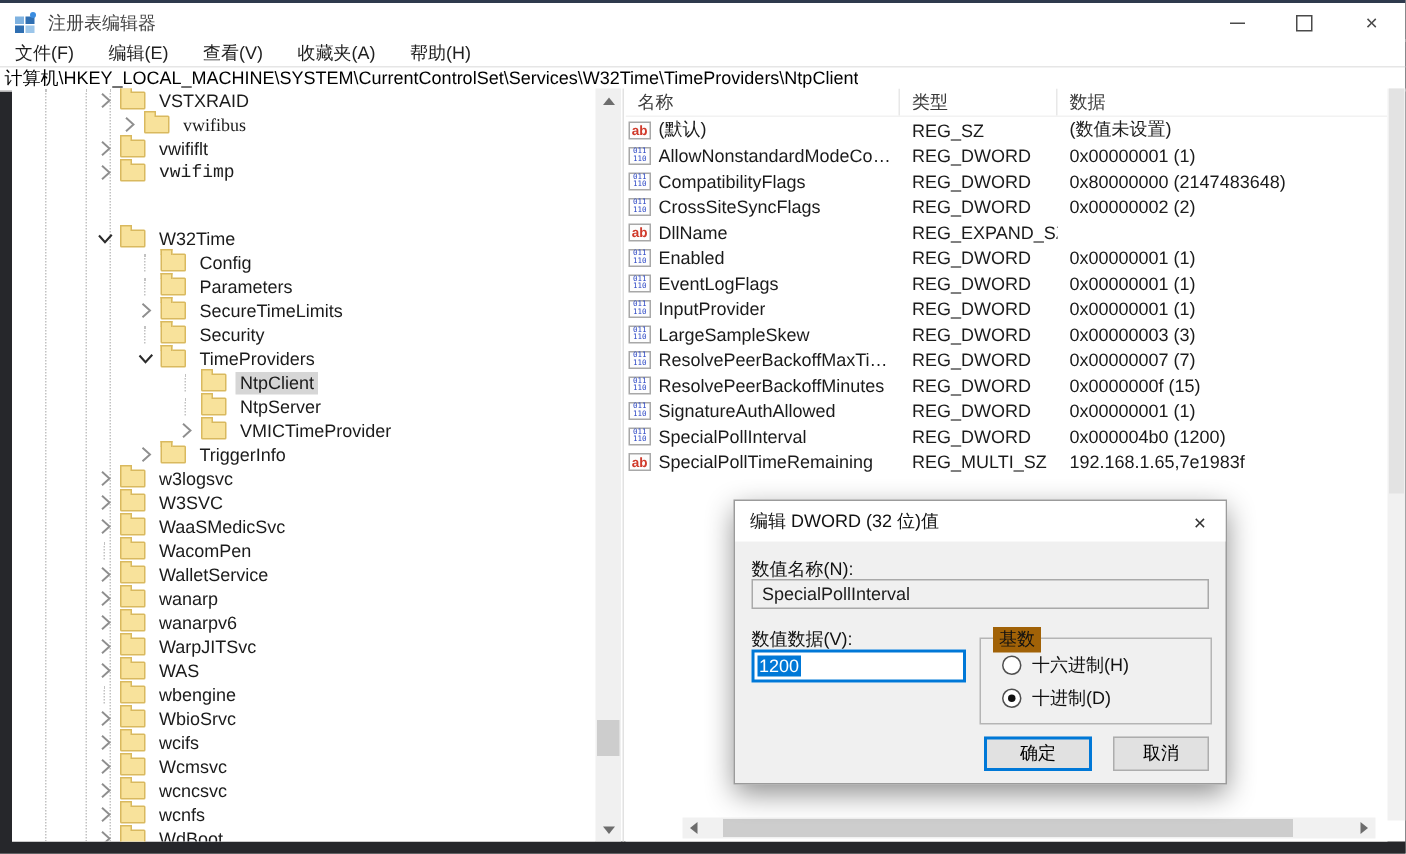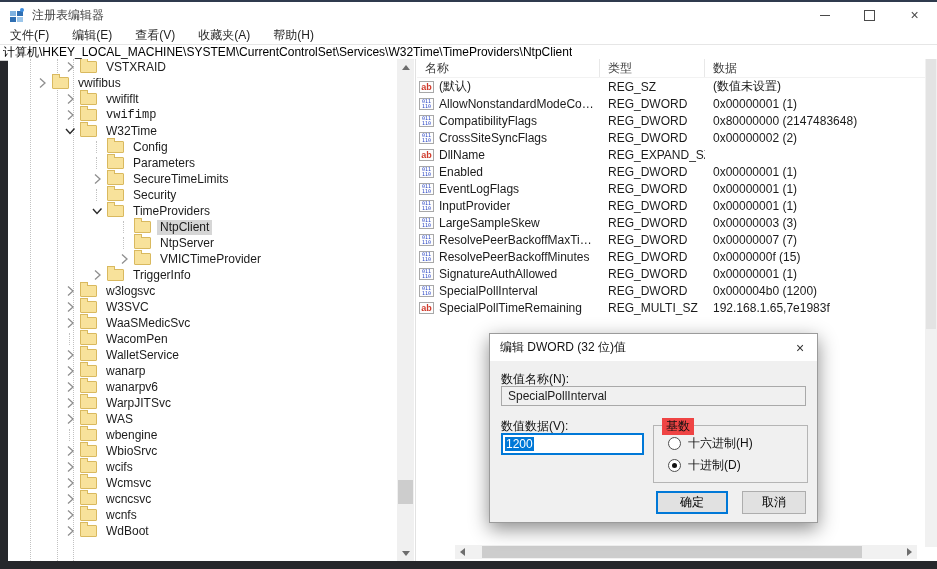--- a/index.html
+++ b/index.html
@@ -93,21 +93,21 @@
   .dlg-label{position:absolute;color:#111;}
   .lbl-name{left:11px;top:37px;}
   .namebox{position:absolute;left:11px;top:52px;width:305px;height:20px;background:#f0f0f0;
            border:1px solid #a9a9a9;box-sizing:border-box;display:flex;align-items:center;
            padding-left:6px;color:#1b1b1b;}
   .lbl-data{left:11px;top:84px;}
   .databox{position:absolute;left:11px;top:99px;width:143px;height:22px;background:#ffffff;
            border:2px solid #0078d7;box-sizing:border-box;display:flex;align-items:center;padding-left:2px;}
   .selected-text{background:#0078d7;color:#ffffff;padding:0 1px;}
   .groupbox{position:absolute;left:163px;top:91px;width:153px;height:56px;border:1px solid #b5b5b5;}
-  .group-legend{position:absolute;left:8px;top:-8px;background:#ef4444;padding:0 4px;color:#111;}
+  .group-legend{position:absolute;left:8px;top:-8px;background:#a16207;padding:0 4px;color:#111;}
   .radio-row{position:absolute;left:14px;display:flex;align-items:center;color:#111;}
   .r1{top:9px;}.r2{top:31px;}
   .radio{width:13px;height:13px;border:1px solid #4f4f4f;border-radius:50%;background:#fff;
          display:inline-flex;align-items:center;justify-content:center;margin-right:7px;box-sizing:border-box;flex:none;}
   .radio.on::after{content:"";width:5px;height:5px;background:#111;border-radius:50%;}
   .btn{position:absolute;height:23px;background:#e1e1e1;border:1px solid #adadad;box-sizing:border-box;
        display:flex;align-items:center;justify-content:center;color:#000;}
   .btn-ok{left:166px;top:157px;width:72px;border:2px solid #0078d7;}
   .btn-cancel{left:252px;top:157px;width:64px;}
 </style>
@@ -159,21 +159,21 @@
       <div>
           <div class="trow" style="padding-left: 54px;">
             <span class="chev">
               <svg width="16" height="16" viewBox="0 0 16 16">
                 <polyline points="6,3.5 11,8 6,12.5" fill="none" stroke="#8f8f8f" stroke-width="1.3"></polyline>
               </svg>
             </span>
             <span class="folder"></span>
             <span class="tlabel">VSTXRAID</span>
           </div>
-          <div class="trow" style="padding-left: 26px;">
+          <div class="trow" style="padding-left: 70px; font-family: Liberation Serif, serif;">
             <span class="chev">
               <svg width="16" height="16" viewBox="0 0 16 16">
                 <polyline points="6,3.5 11,8 6,12.5" fill="none" stroke="#8f8f8f" stroke-width="1.3"></polyline>
               </svg>
             </span>
             <span class="folder"></span>
             <span class="tlabel">vwifibus</span>
           </div>
           <div class="trow" style="padding-left: 54px;">
             <span class="chev">
@@ -186,21 +186,21 @@
           </div>
           <div class="trow" style="padding-left: 54px; font-family: Liberation Mono, monospace;">
             <span class="chev">
               <svg width="16" height="16" viewBox="0 0 16 16">
                 <polyline points="6,3.5 11,8 6,12.5" fill="none" stroke="#8f8f8f" stroke-width="1.3"></polyline>
               </svg>
             </span>
             <span class="folder"></span>
             <span class="tlabel">vwifimp</span>
           </div>
-          <div class="trow" style="padding-left: 54px;">
+          <div class="trow" style="padding-left: 54px; margin-top: 28px;">
             <span class="chev">
               <svg width="16" height="16" viewBox="0 0 16 16">
                 <polyline points="4,6 8,10.5 12.5,5.5" fill="none" stroke="#2b2b2b" stroke-width="1.4"></polyline>
               </svg>
             </span>
             <span class="folder"></span>
             <span class="tlabel">W32Time</span>
           </div>
           <div class="trow" style="padding-left: 81px;">
             <span class="chev stub"></span>

